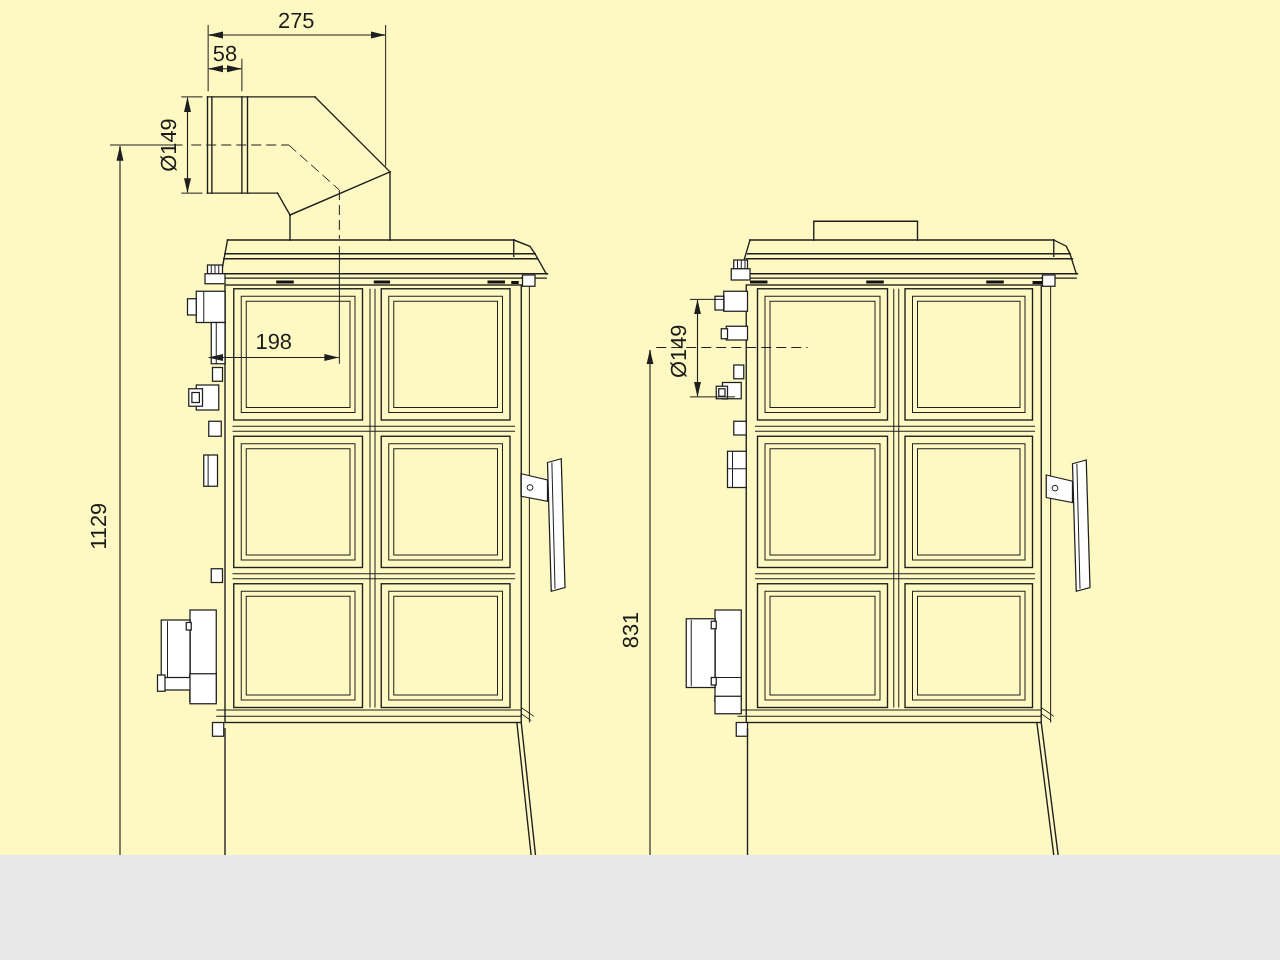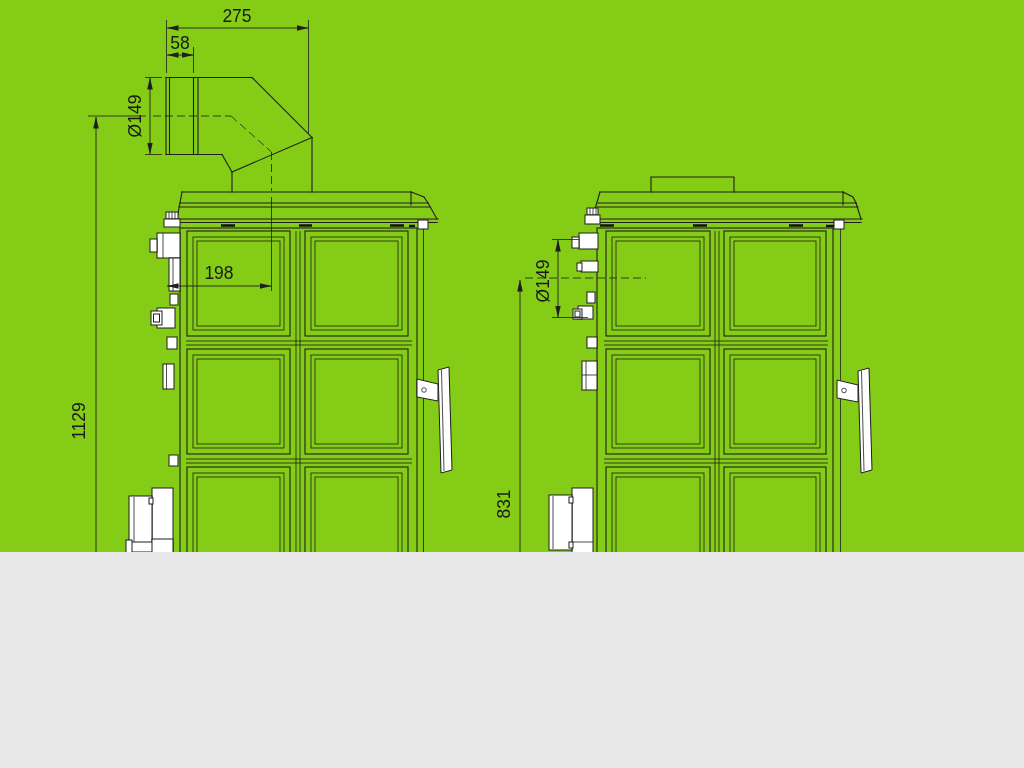--- a/index.html
+++ b/index.html
@@ -1,16 +1,16 @@
 <!DOCTYPE html>
 <html><head>
 <meta charset="utf-8">
 <style>
   html,body{margin:0;padding:0;background:#e8e8e8;}
-  .canvas{width:1024px;height:552px;background:#84cc16;position:relative;margin:0 auto;overflow:hidden;}
+  .canvas{width:1024px;height:684px;background:#fef9c3;position:relative;margin:0 auto;overflow:hidden;}
   svg{display:block;}
   .ln{stroke:#1f1f1f;stroke-width:1.1;fill:none;stroke-linecap:square;}
   .thin{stroke:#1f1f1f;stroke-width:0.8;fill:none;}
   .dim{stroke:#1f1f1f;stroke-width:0.9;fill:none;}
   .dash{stroke:#1f1f1f;stroke-width:0.8;fill:none;stroke-dasharray:8 4;}
   .tick{stroke:#121212;stroke-width:2.4;fill:none;}
   .hw{stroke:#1f1f1f;stroke-width:1;fill:#ffffff;}
   .dimtxt{font-family:"Liberation Sans","DejaVu Sans",sans-serif;font-size:17.5px;fill:#1a1a1a;}
 </style>
 </head>

